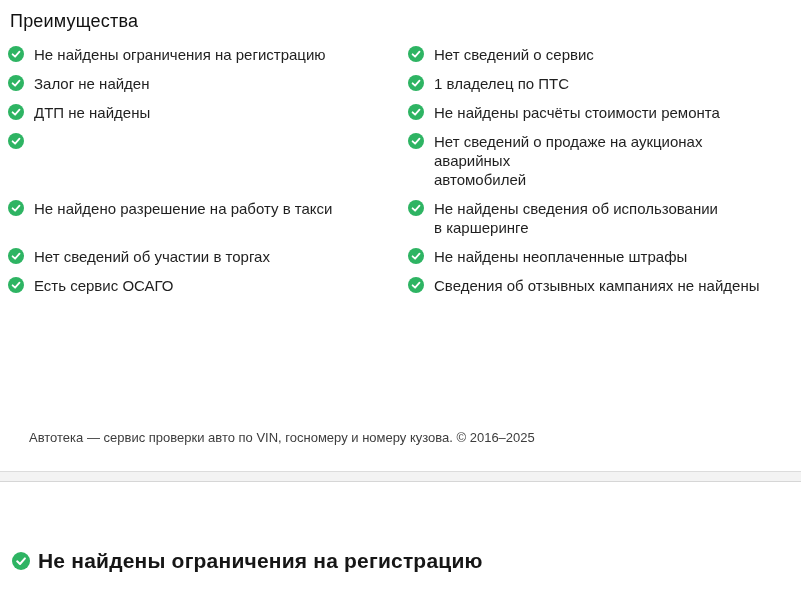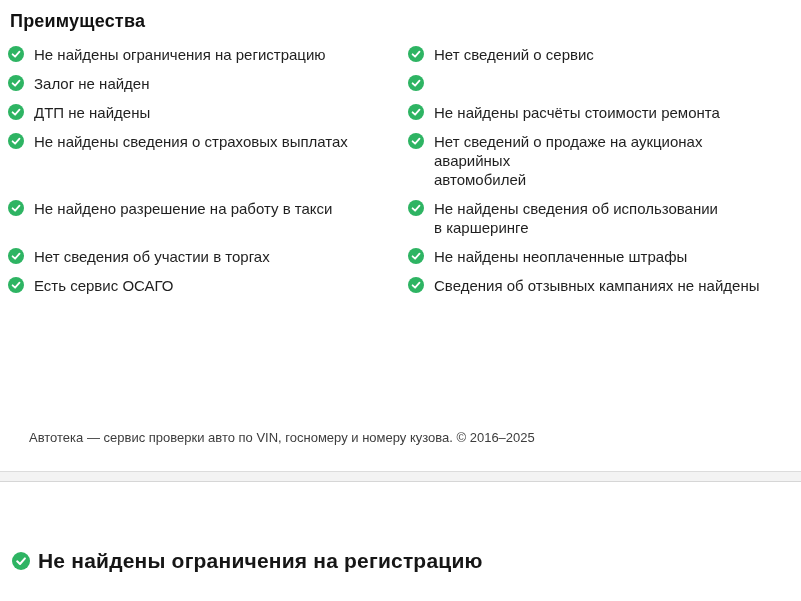--- a/index.html
+++ b/index.html
@@ -9,21 +9,21 @@
     background: #ffffff;
     font-family: "Liberation Sans", sans-serif;
     color: #1f1f1f;
   }
   .page { position: relative; width: 801px; height: 601px; }
 
   .page-title {
     margin: 10px 0 4px 10px;
     font-size: 18px;
     line-height: 22px;
-    font-weight: 700;
+    font-weight: 400;
     color: #111111;
     letter-spacing: 0.2px;
   }
 
   .adv-grid {
     display: grid;
     grid-template-columns: 400px 360px;
     row-gap: 10px;
     margin: 13px 0 0 8px;
   }
@@ -108,40 +108,40 @@
     <div class="adv-cell">
       <svg class="check-icon" viewBox="0 0 16 16">
           <use href="#check-circle"></use>
         </svg>
       <span class="adv-text">Залог не найден</span>
     </div>
     <div class="adv-cell">
       <svg class="check-icon" viewBox="0 0 16 16">
           <use href="#check-circle"></use>
         </svg>
+      <span class="adv-text">1 владелец по ПТС</span>
     </div>
 
     <div class="adv-cell">
       <svg class="check-icon" viewBox="0 0 16 16">
           <use href="#check-circle"></use>
         </svg>
       <span class="adv-text">ДТП не найдены</span>
     </div>
     <div class="adv-cell">
       <svg class="check-icon" viewBox="0 0 16 16">
           <use href="#check-circle"></use>
         </svg>
       <span class="adv-text">Не найдены расчёты стоимости ремонта</span>
     </div>
 
     <div class="adv-cell">
       <svg class="check-icon" viewBox="0 0 16 16">
           <use href="#check-circle"></use>
         </svg>
-      <span class="adv-text">Не найдены сведения о страховых выплатах</span>
     </div>
     <div class="adv-cell">
       <svg class="check-icon" viewBox="0 0 16 16">
           <use href="#check-circle"></use>
         </svg>
       <span class="adv-text">Нет сведений о продаже на аукционах аварийных
 автомобилей</span>
     </div>
 
     <div class="adv-cell">
@@ -155,21 +155,21 @@
           <use href="#check-circle"></use>
         </svg>
       <span class="adv-text">Не найдены сведения об использовании
 в каршеринге</span>
     </div>
 
     <div class="adv-cell">
       <svg class="check-icon" viewBox="0 0 16 16">
           <use href="#check-circle"></use>
         </svg>
-      <span class="adv-text">Нет сведения об участии в торгах</span>
+      <span class="adv-text">Нет сведений об участии в торгах</span>
     </div>
 
     <div class="adv-cell">
       <svg class="check-icon" viewBox="0 0 16 16">
           <use href="#check-circle"></use>
         </svg>
       <span class="adv-text">Не найдены неоплаченные штрафы</span>
     </div>
     <div class="adv-cell">
       <svg class="check-icon" viewBox="0 0 16 16">

